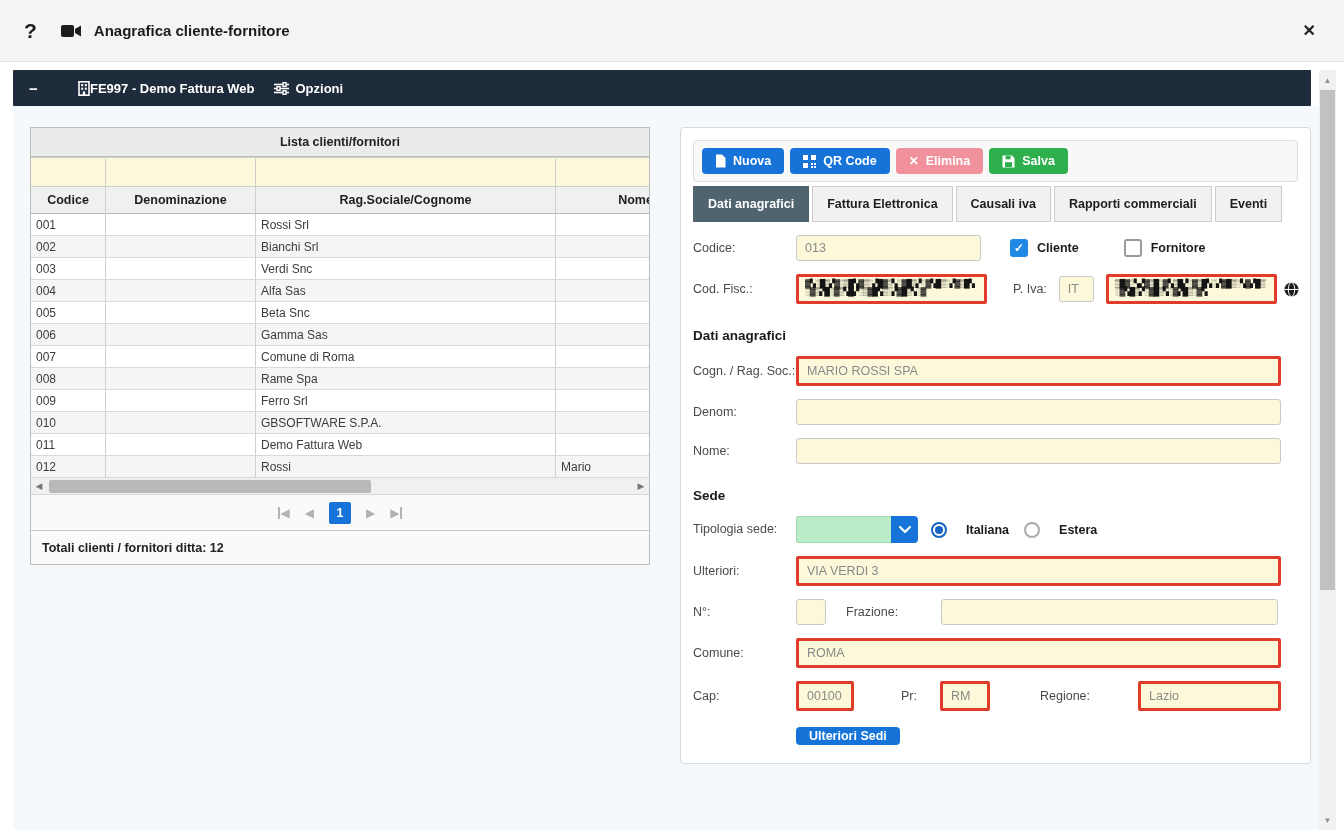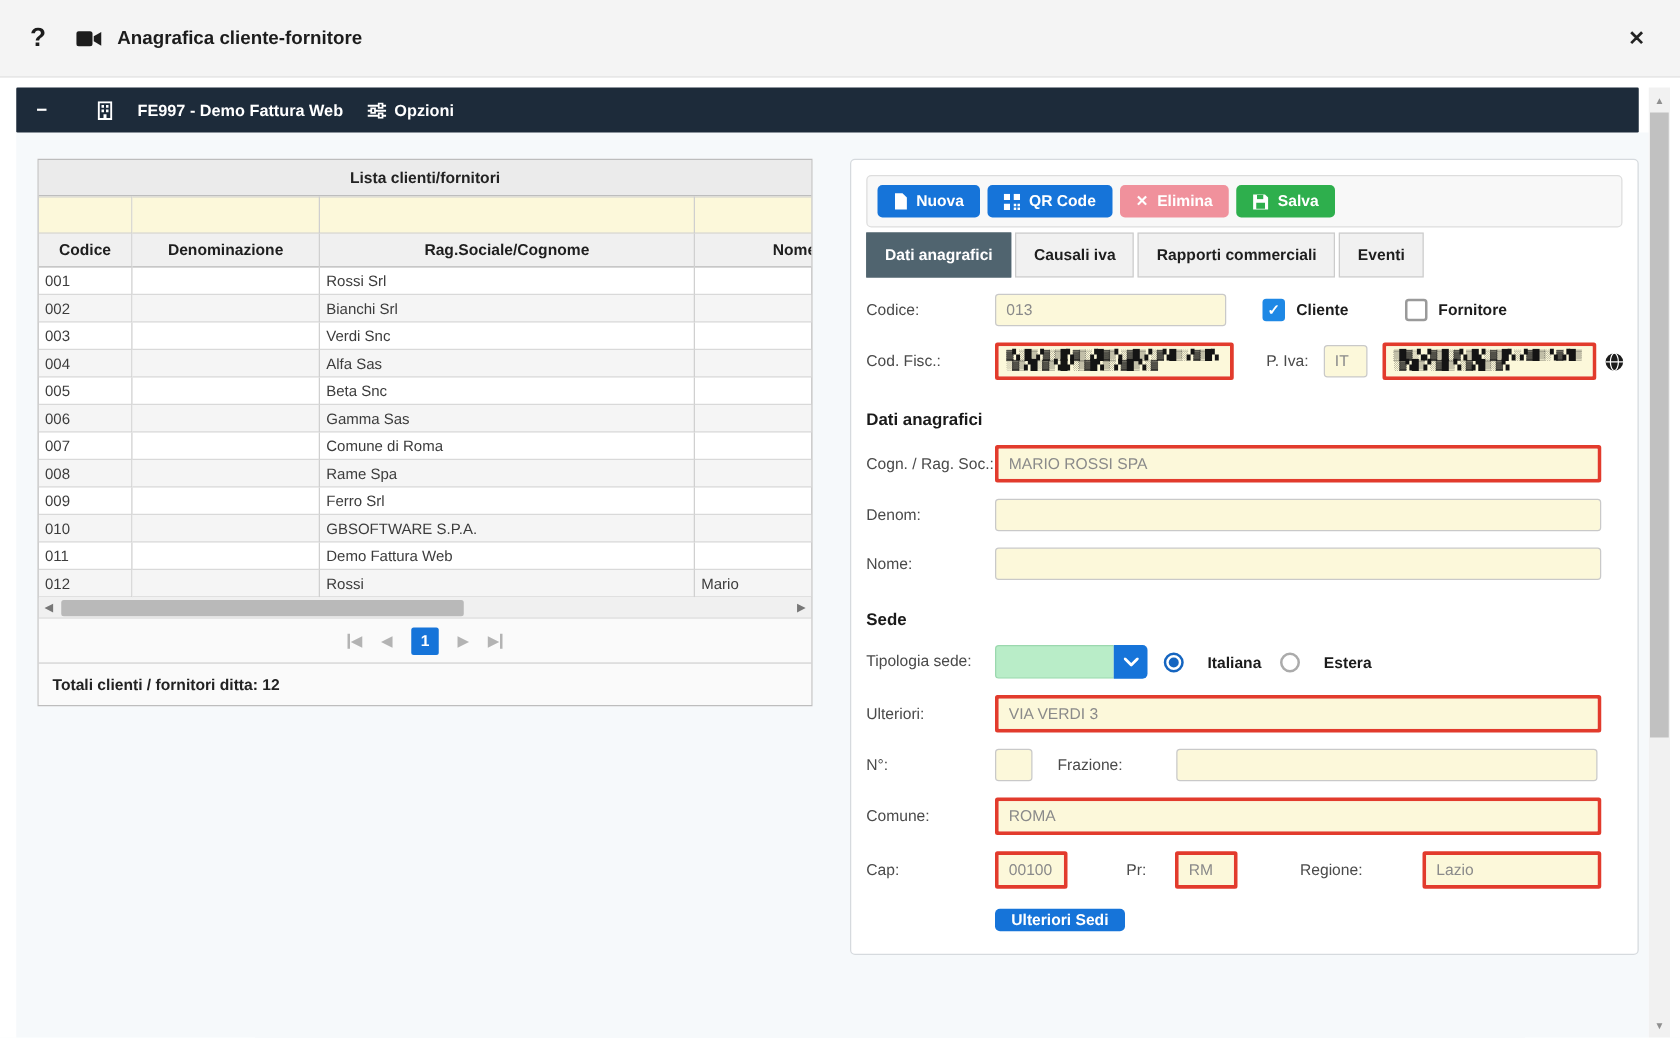--- a/index.html
+++ b/index.html
@@ -10,21 +10,21 @@
               border-bottom:1px solid #e2e2e2; display:flex; align-items:center; padding:0 24px; }
   .help-q { font-size:21px; font-weight:bold; color:#1c1c1c; cursor:pointer; }
   .cam { margin-left:24px; display:flex; align-items:center; cursor:pointer; }
   .titlebar h1 { font-size:15px; font-weight:bold; color:#1c1c1c; margin-left:12px; }
   .close-x { margin-left:auto; font-size:16px; font-weight:bold; color:#222; cursor:pointer; padding:4px; }
 
   
   .modulebar { position:absolute; left:13px; top:70px; width:1298px; height:36px; background:#1d2b3a;
                display:flex; align-items:center; color:#fff; padding:0 16px; border-radius:1px; }
   .min-btn { font-size:15px; font-weight:bold; cursor:pointer; width:18px; }
-  .firm { display:flex; align-items:flex-end; gap:20px; margin-left:18px; font-size:13px; font-weight:bold;padding-left:13px; }
+  .firm { display:flex; align-items:flex-end; gap:0; margin-left:18px; font-size:13px; font-weight:bold;padding-left:13px; }
   .opzioni { display:flex; align-items:center; gap:6px; margin-left:20px; font-size:13px; font-weight:bold; cursor:pointer; }
 
   .content-bg { position:absolute; left:13px; top:106px; width:1306px; height:724px; background:#f6f9fb; }
 
   
   .vscroll { position:absolute; left:1319px; top:70px; width:17px; height:760px; background:#f1f1f1; }
   .vscroll .arr { position:absolute; left:0; width:17px; height:16px; color:#8f8f8f; font-size:8px;
                   display:flex; align-items:center; justify-content:center; cursor:pointer; }
   .vscroll .arr.up { top:2px; } .vscroll .arr.down { bottom:2px; }
   .vscroll .thumb { position:absolute; left:1px; top:20px; width:15px; height:500px; background:#c1c1c1; cursor:pointer; }
@@ -292,20 +292,21 @@
           <path d="M0.5 0.5 h9.5 l2.5 2.5 v9.5 h-12 z" fill="#fff"></path>
           <rect x="3" y="7.2" width="7" height="4.8" fill="#2eaf4d"></rect>
           <rect x="3.6" y="0.9" width="5" height="3.4" fill="#2eaf4d"></rect>
         </svg>
       <span>Salva</span>
     </button>
   </div>
 
   <div class="tabs">
     <div class="tab active">Dati anagrafici</div>
+    <div class="tab">Fattura Elettronica</div>
     <div class="tab">Causali iva</div>
     <div class="tab">Rapporti commerciali</div>
     <div class="tab">Eventi</div>
   </div>
 
   <div class="form">
 
     <div class="frow">
       <span class="flabel">Codice:</span>
       <input class="inp w185" value="013" style="">

